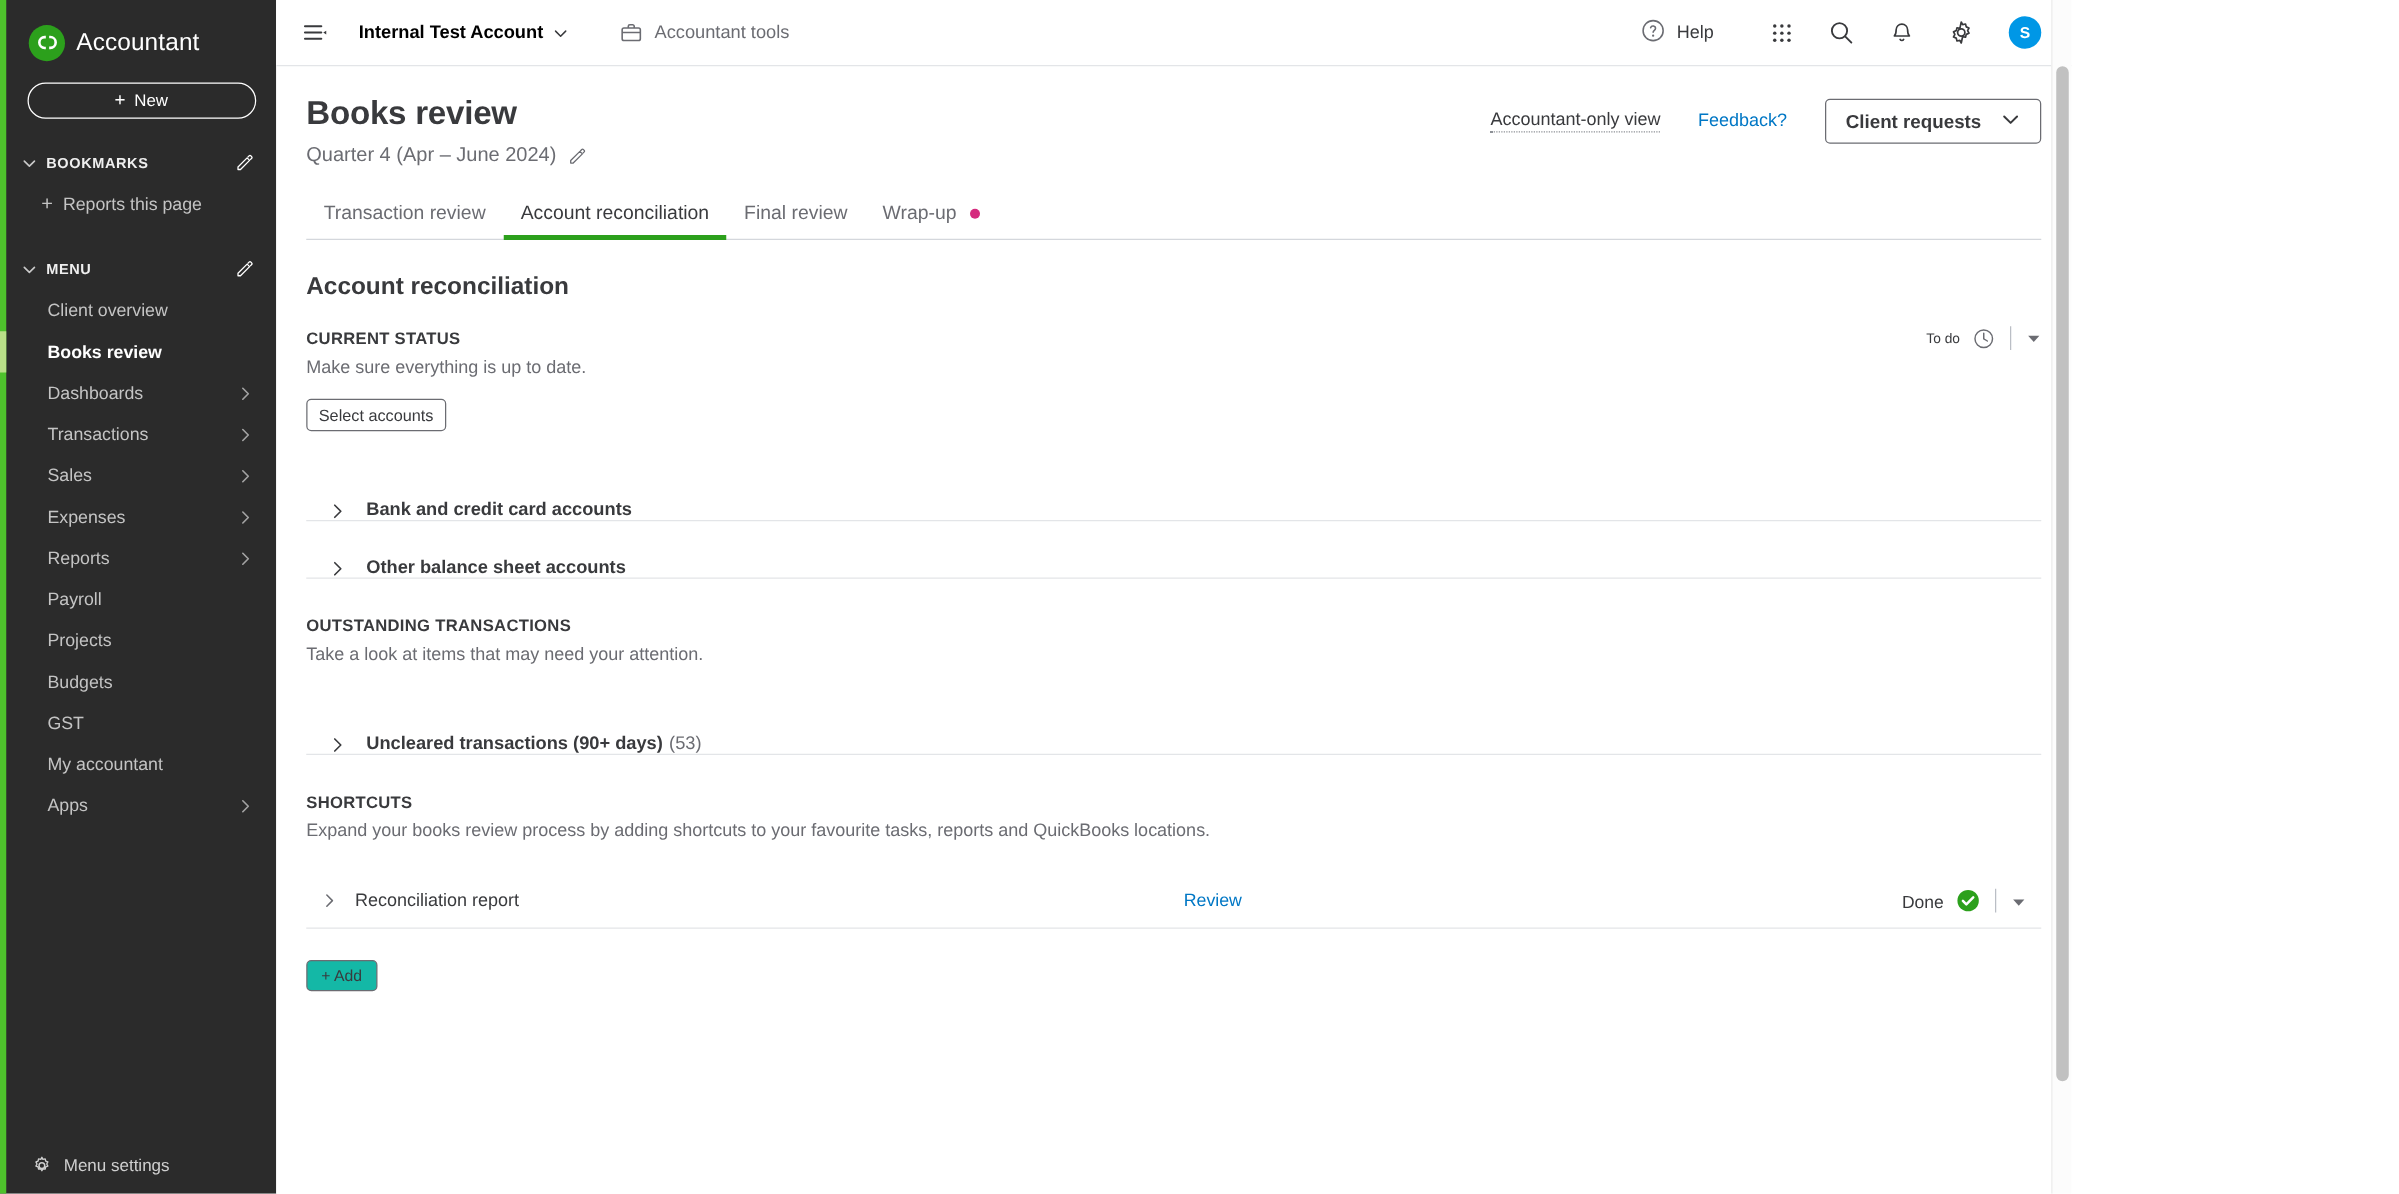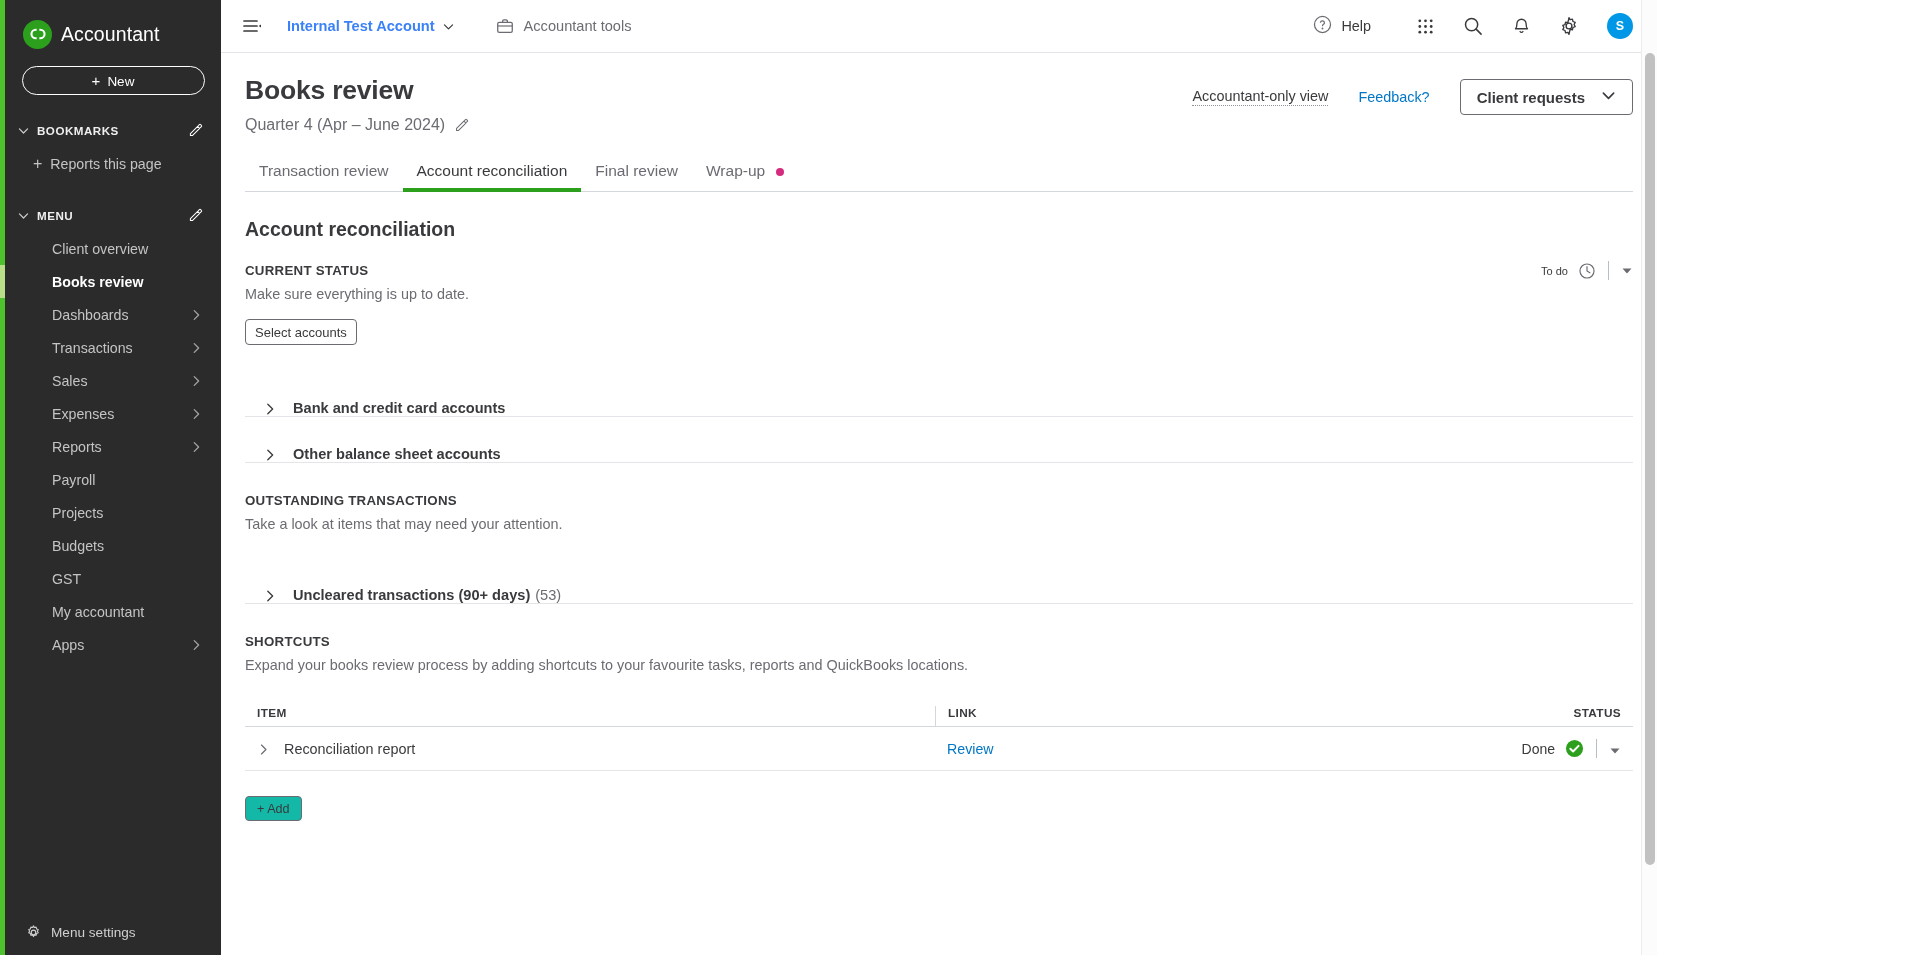--- a/index.html
+++ b/index.html
@@ -52,21 +52,21 @@
     display: flex; align-items: center; justify-content: center;
   }
   .sb-section-label {
     font-size: 11.6px; font-weight: 700; letter-spacing: .5px;
     color: #efefef; flex: 1;
   }
   .pencil-ic { width: 17px; height: 17px; flex: 0 0 17px; cursor: pointer; }
 
   .sb-item {
     display: flex; align-items: center;
-    height: 33px; padding-left: 47px; padding-right: 18px;
+    height: 33px; padding-left: 33px; padding-right: 18px;
     font-size: 14.2px; color: #c4c4c4; cursor: pointer;
     position: relative;
   }
   .sb-item.bookmark-add { color: #c4c4c4; padding-left: 28px; }
   .sb-item.bookmark-add .bm-plus { font-size: 16px; margin-right: 8px; color: #c4c4c4; }
   .sb-item.active { color: #fff; font-weight: 700; }
   .sb-item.active::before {
     content: ""; position: absolute; left: -5px; top: 0;
     width: 5px; height: 33px; background: #b9e088;
   }
@@ -93,21 +93,21 @@
     height: 53px; flex: 0 0 53px;
     display: flex; align-items: center;
     border-bottom: 1px solid #e3e5e8;
     padding: 0 24px 0 18px;
     background: #fff;
   }
   .hamburger { width: 26px; height: 26px; cursor: pointer; display:flex; align-items:center; justify-content:center; }
   .company-sel {
     display: flex; align-items: center; gap: 7px;
     margin-left: 22px; cursor: pointer;
-    font-size: 14.6px; font-weight: 700; color: #3b82f6;
+    font-size: 14.6px; font-weight: 700; color: #000000;
   }
   .caret-sm { width: 13px; height: 13px; }
   .acct-tools {
     display: flex; align-items: center; gap: 9px;
     margin-left: 40px; cursor: pointer;
     font-size: 14.6px; color: #6b6c72;
   }
   .briefcase-ic { width: 20px; height: 20px; flex: 0 0 20px; }
   .top-spacer { flex: 1; }
   .top-right { display: flex; align-items: center; gap: 0; }
@@ -579,25 +579,20 @@
             <span class="acc-count">(53)</span>
           </div>
         </div>
       </div>
 
       <div class="sec-gap">
         <div class="eyebrow">SHORTCUTS</div>
         <div class="blurb">Expand your books review process by adding shortcuts to your favourite tasks, reports and QuickBooks locations.</div>
 
         <div class="sc-table">
-          <div class="sc-head">
-            <div class="col-item">ITEM</div>
-            <div class="col-link">LINK</div>
-            <div class="col-status">STATUS</div>
-          </div>
 
           <div class="sc-row">
             <div class="col-item">
               <span class="chev">
                 <svg width="13" height="13" viewBox="0 0 16 16">
                     <path d="M5.5 2.5l5.5 5.5-5.5 5.5" stroke="#6b6c72" stroke-width="1.5" fill="none" stroke-linecap="round" stroke-linejoin="round"></path>
                   </svg>
               </span>
               <span class="sc-item-label">Reconciliation report</span>
             </div>

